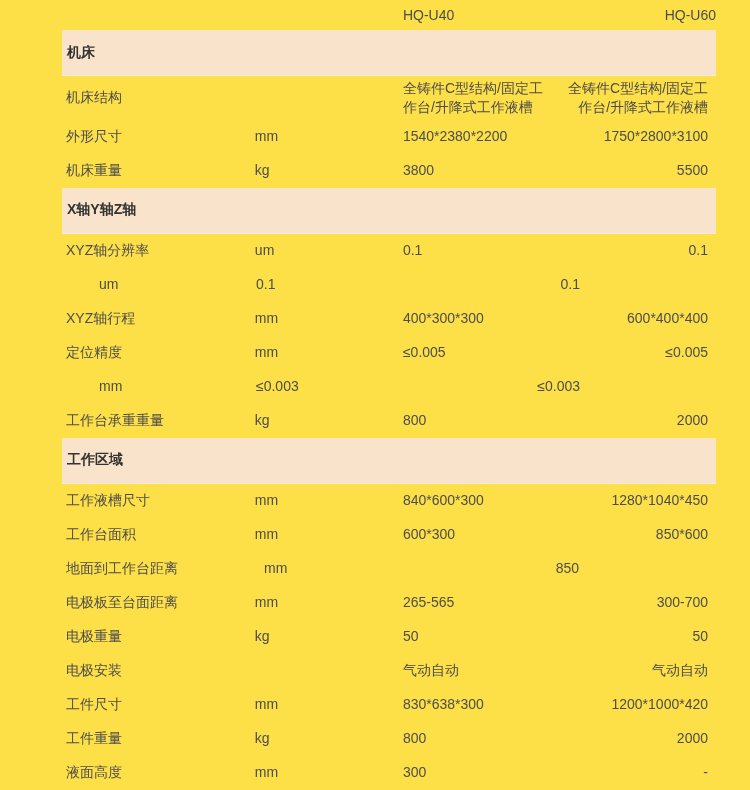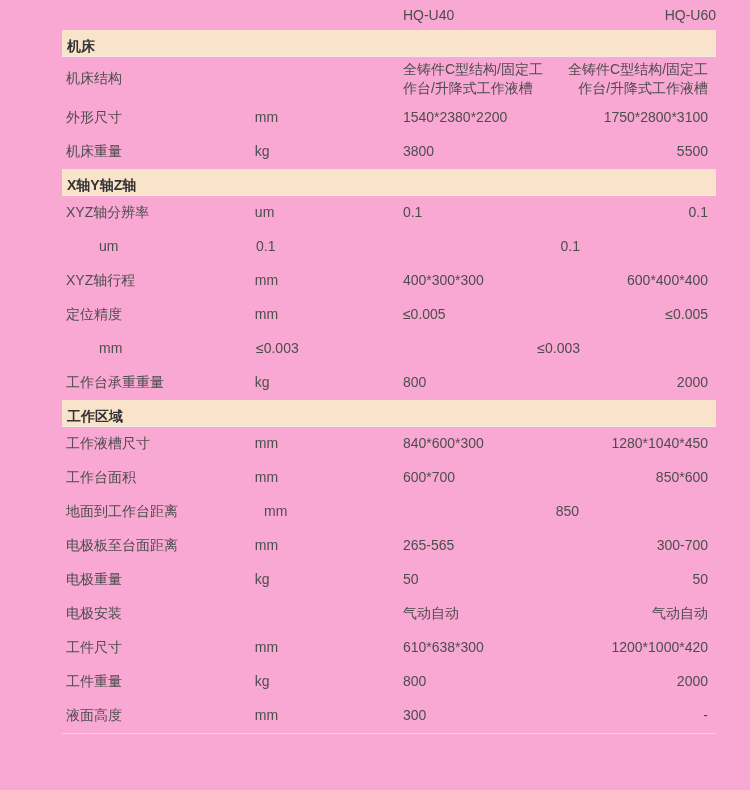--- a/index.html
+++ b/index.html
@@ -5,45 +5,45 @@
   * { margin: 0; padding: 0; box-sizing: border-box; }
   html, body {
     width: 750px;
     background: #ffffff;
     font-family: "Liberation Sans", "DejaVu Sans", sans-serif;
     color: #4d4d4d;
   }
   .page {
     width: 750px;
     height: 790px;
-    background: #f9a8d4;
+    background: #fde047;
     overflow: hidden;
   }
   .spec-table {
     margin-left: 62px;
     width: 654px;
   }
   .grid-row {
     display: flex;
     align-items: center;
   }
   .col1 { width: 165px; padding-left: 4px; }
   .col2 { width: 157px; margin-left: 37px; }
   .col3 { width: 166px; }
   .col4 { width: 166px; text-align: right; }
   .models-row {
     height: 30px;
     font-size: 14px;
     color: #4c4c4c;
   }
   .section-bar {
-    height: 27px;
+    height: 46px;
     background: #f9e4cb;
     display: flex;
-    align-items: flex-end;
+    align-items: center;
     border-bottom: 1px solid #f0ece5;
   }
   .section-bar .title {
     padding-left: 5px;
     font-size: 14px;
     font-weight: bold;
     color: #333333;
   }
   .data-row {
     min-height: 34px;
@@ -134,21 +134,21 @@
         </div>
         <div class="grid-row data-row">
           <div class="col1 cell">工作液槽尺寸</div>
           <div class="col2 cell">mm</div>
           <div class="col3 cell">840*600*300</div>
           <div class="col4 cell">1280*1040*450</div>
         </div>
         <div class="grid-row data-row">
           <div class="col1 cell">工作台面积</div>
           <div class="col2 cell">mm</div>
-          <div class="col3 cell">600*700</div>
+          <div class="col3 cell">600*300</div>
           <div class="col4 cell">850*600</div>
         </div>
         <div class="grid-row data-row">
           <div class="col1 cell">地面到工作台距离</div>
           <div class="col2 cell">mm</div>
           <div class="col4 cell">850</div>
         </div>
         <div class="grid-row data-row">
           <div class="col1 cell">电极板至台面距离</div>
           <div class="col2 cell">mm</div>
@@ -163,21 +163,21 @@
         </div>
         <div class="grid-row data-row">
           <div class="col1 cell">电极安装</div>
           <div class="col2 cell"></div>
           <div class="col3 cell">气动自动</div>
           <div class="col4 cell">气动自动</div>
         </div>
         <div class="grid-row data-row">
           <div class="col1 cell">工件尺寸</div>
           <div class="col2 cell">mm</div>
-          <div class="col3 cell">610*638*300</div>
+          <div class="col3 cell">830*638*300</div>
           <div class="col4 cell">1200*1000*420</div>
         </div>
         <div class="grid-row data-row">
           <div class="col1 cell">工件重量</div>
           <div class="col2 cell">kg</div>
           <div class="col3 cell">800</div>
           <div class="col4 cell">2000</div>
         </div>
         <div class="grid-row data-row">
           <div class="col1 cell">液面高度</div>

